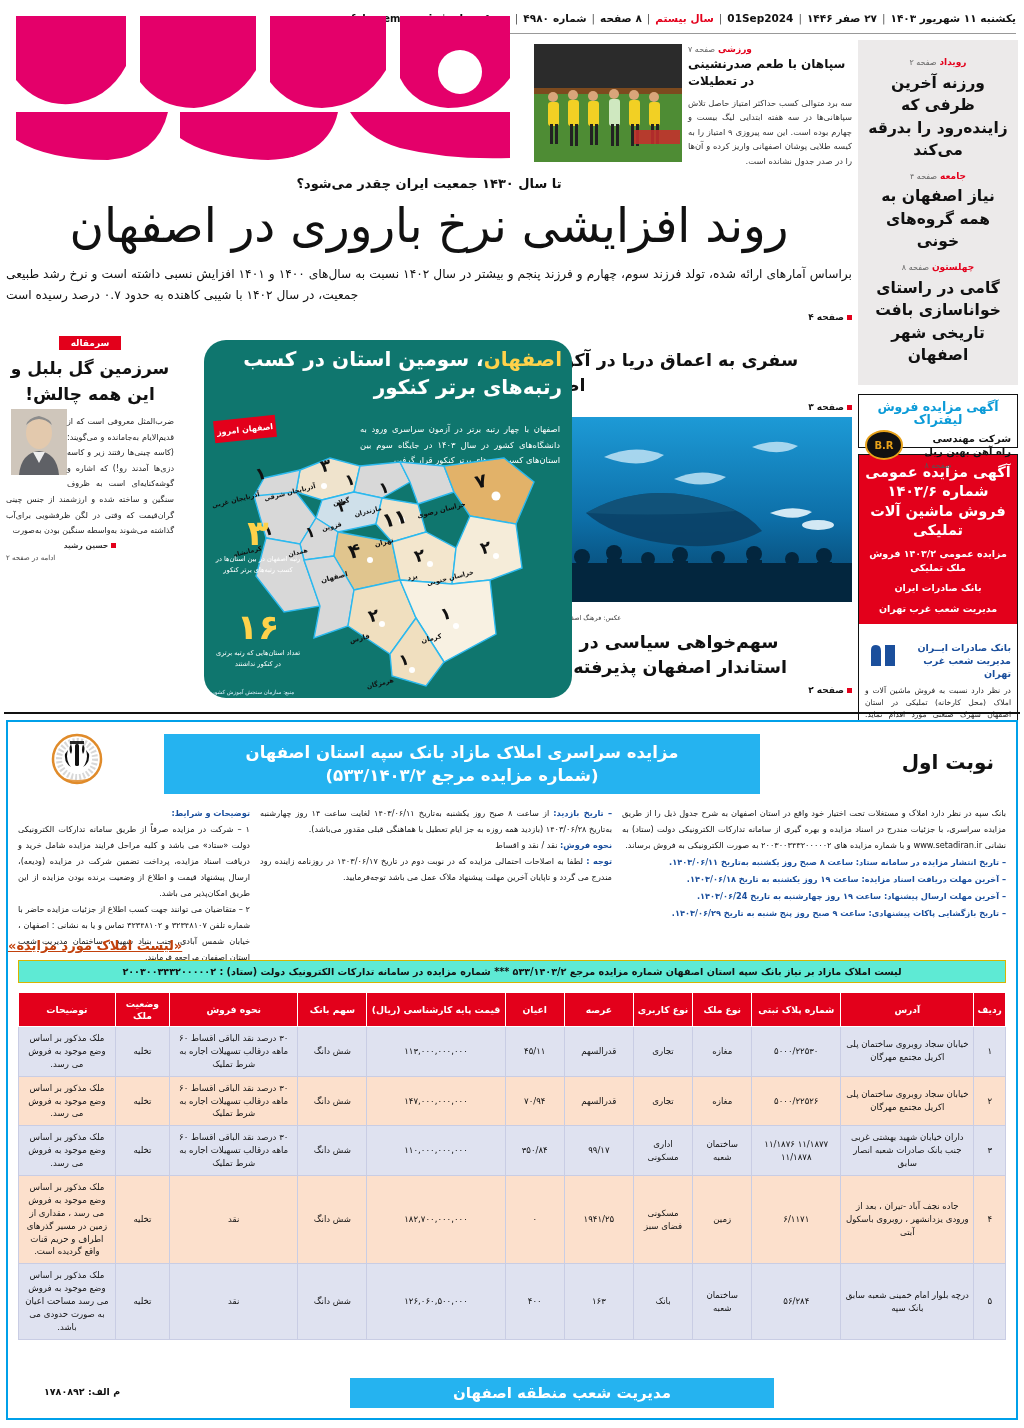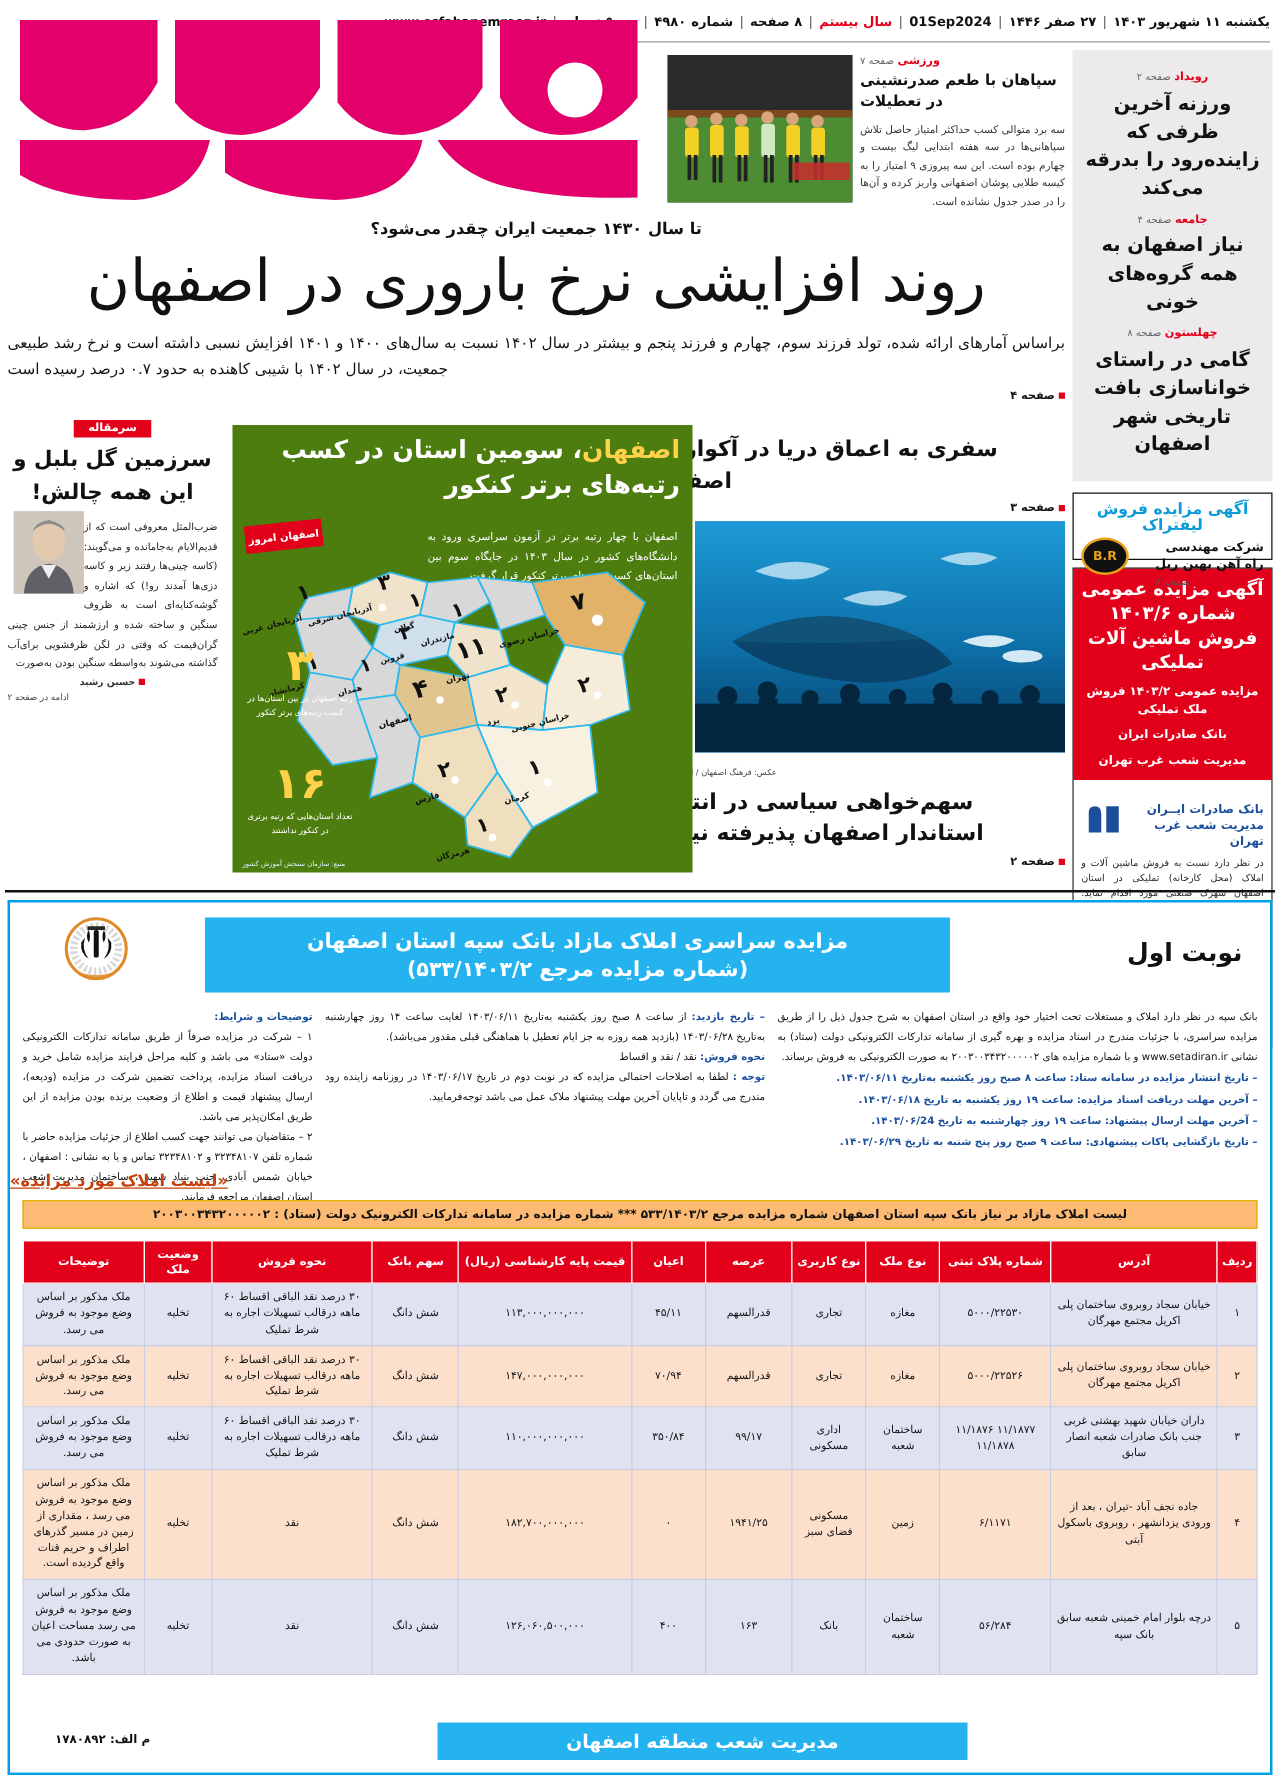--- a/index.html
+++ b/index.html
@@ -64,21 +64,21 @@
   
   .aqua{position:absolute;top:348px;right:172px;width:335px;}
   .aqua-head{font-size:17.5px;font-weight:bold;text-align:left;line-height:1.45;}
   .aqua-pg{font-size:9px;font-weight:bold;margin-top:3px;text-align:right;}
   .aqua-photo{margin-top:5px;width:296px;height:185px;overflow:hidden;position:relative;background:#0a74b8;}
   .aqua-cap{font-size:6.5px;color:#444;margin-top:12px;text-align:left;}
   .gov-head{font-size:17.5px;font-weight:bold;text-align:left;line-height:1.45;margin-top:8px;}
   .gov-pg{font-size:9px;font-weight:bold;margin-top:4px;text-align:right;}
 
   
-  .infobox{position:absolute;top:340px;left:186px;width:368px;height:358px;background:#4d7c0f;overflow:hidden;}
+  .infobox{position:absolute;top:340px;left:204px;width:368px;height:358px;background:#0f766e;overflow:hidden;border-radius:22px;}
   .info-title{position:absolute;top:6px;right:10px;left:10px;text-align:right;font-size:20px;font-weight:bold;color:#fff;line-height:1.38;}
   .info-title .hl{color:#ffd24a;}
   .info-desc{position:absolute;top:82px;right:12px;width:200px;font-size:8.4px;color:#fff;line-height:1.85;text-align:justify;}
   .info-stamp{position:absolute;top:78px;left:10px;width:62px;height:22px;background:#e3001b;color:#fff;font-size:8px;font-weight:bold;display:flex;align-items:center;justify-content:center;transform:rotate(-6deg);}
   .map-holder{position:absolute;top:108px;right:0;left:0;bottom:0;}
   .stat{position:absolute;left:8px;text-align:center;width:92px;}
   .stat .num{font-size:35px;font-weight:bold;color:#ffd24a;line-height:1;}
   .stat .lbl{font-size:6.6px;color:#fff;line-height:1.6;margin-top:3px;}
   .info-src{position:absolute;bottom:3px;left:8px;font-size:5.5px;color:#dff3ff;}
 
@@ -105,21 +105,21 @@
   .auc-col{font-size:8.2px;line-height:1.95;text-align:justify;}
   .auc-col.c-right{flex:0 0 384px;}
   .auc-col.c-mid{flex:0 0 352px;}
   .auc-col.c-left{flex:1;}
   .bl{color:#1b4f9c;font-weight:bold;}
   .auc-h{font-weight:bold;color:#1b4f9c;}
   .auc-li{margin-top:1px;}
 
   .auc-listtitle{position:absolute;top:216px;right:0;left:0;text-align:left;color:#c2410c;font-size:13px;font-weight:bold;text-decoration:underline;}
 
-  .yellowbar{position:absolute;top:238px;right:10px;left:10px;background:#fdba74;border:1px solid #d9b400;text-align:center;font-size:9.6px;font-weight:bold;padding:5px 2px;}
+  .yellowbar{position:absolute;top:238px;right:10px;left:10px;background:#5eead4;border:1px solid #d9b400;text-align:center;font-size:9.6px;font-weight:bold;padding:5px 2px;}
 
   table.auc{position:absolute;top:270px;right:10px;left:10px;border-collapse:collapse;table-layout:fixed;}
   table.auc th{background:#e3001b;color:#fff;font-size:9.2px;font-weight:bold;border:1px solid #fff;padding:5px 2px;line-height:1.25;vertical-align:middle;}
   table.auc td{border:1px solid #c9cde4;font-size:8.6px;text-align:center;padding:5px 3px;line-height:1.5;vertical-align:middle;}
   table.auc tr.odd td{background:#dfe2f0;}
   table.auc tr.even td{background:#fce0cc;}
   .num-cell{direction:ltr;}
 
   .auc-foot{position:absolute;bottom:6px;right:10px;left:10px;height:34px;}
   .auc-foot-bar{position:absolute;top:0;right:232px;left:332px;background:#25b3f0;color:#fff;text-align:center;font-size:15px;font-weight:bold;padding:6px 0;}

